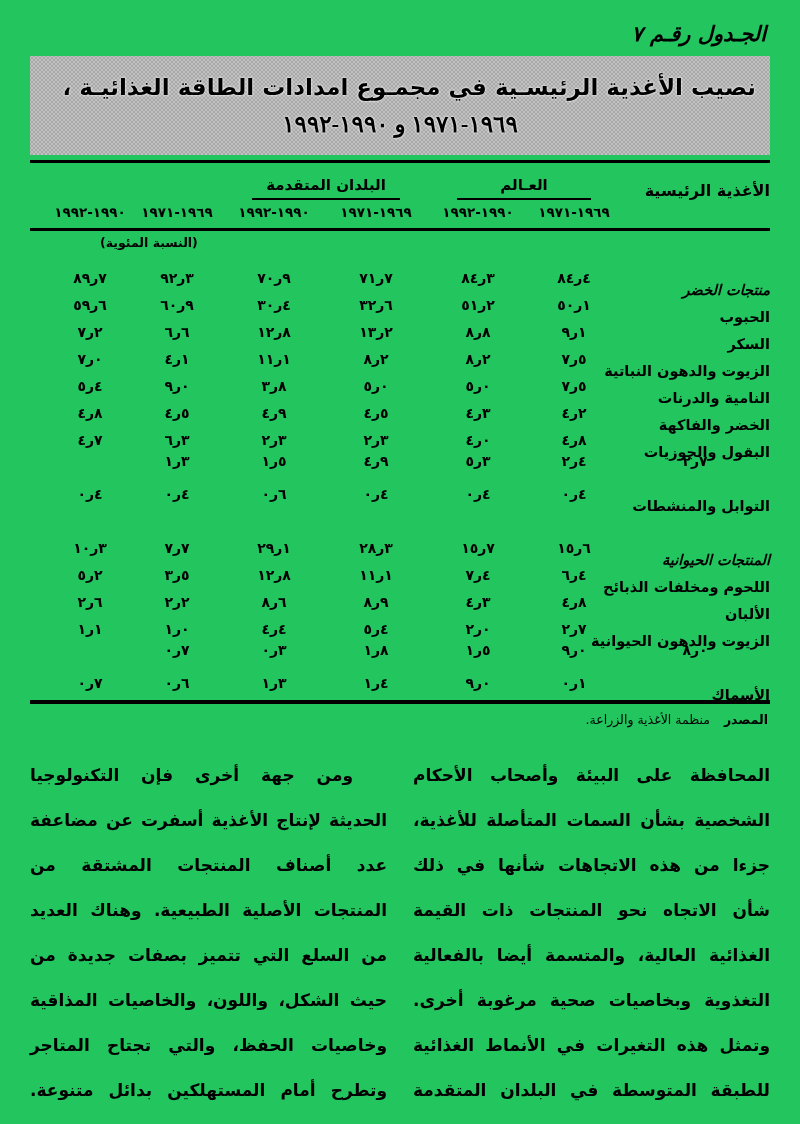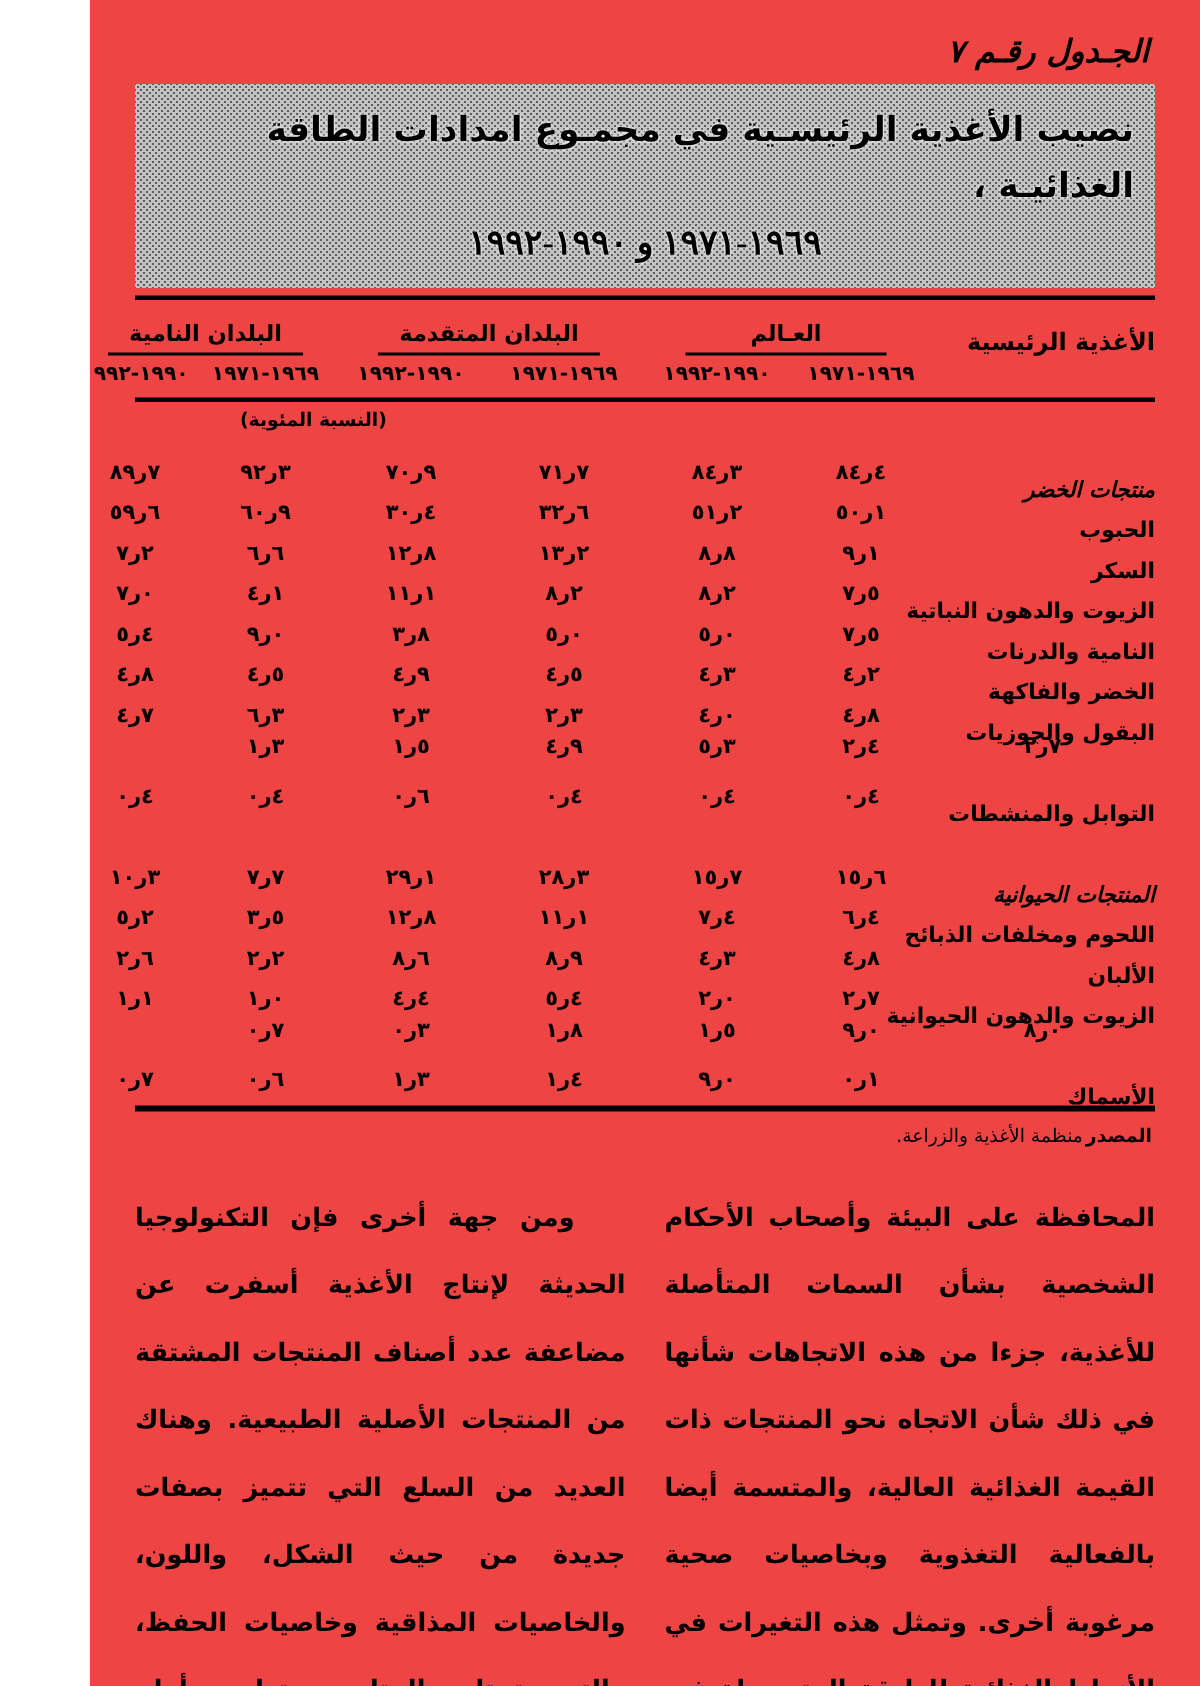--- a/index.html
+++ b/index.html
@@ -1,17 +1,17 @@
 <!DOCTYPE html>
 <html lang="ar" dir="rtl"><head>
 <meta charset="utf-8">
 <style>
   html,body{margin:0;padding:0;background:#fff;}
   body{font-family:"DejaVu Sans",sans-serif;color:#000;}
-  .page{position:relative;width:740px;height:1124px;background:#ef4444;overflow:hidden;
+  .page{position:relative;width:800px;height:1124px;background:#22c55e;overflow:hidden;
         box-sizing:border-box;padding:16px 30px 0 30px;direction:rtl;}
   .doc-title{font-size:21px;font-weight:bold;font-style:italic;text-align:right;
              padding:6px 4px 10px 0;letter-spacing:0;}
   .banner{background-color:#c2c2c2;
           background-image:radial-gradient(circle,#5a5a5a 22%,transparent 26%),
                            radial-gradient(circle,#5a5a5a 22%,transparent 26%);
           background-size:4px 4px;background-position:0 0,2px 2px;
           padding:13px 14px 12px 14px;}
   .banner-line1{font-size:23px;font-weight:bold;line-height:37px;
                 text-shadow:0 0 3px rgba(255,255,255,.95),0 0 1px rgba(255,255,255,.95);}
@@ -30,21 +30,21 @@
   .year-row{margin-top:4px;margin-bottom:8px;}
   .year{font-size:13.5px;font-weight:bold;justify-content:center;}
   .units{font-size:12.5px;font-weight:bold;text-align:left;margin:4px 0 8px 70px;}
   .drow{height:27px;}
   .sec-gap{margin-top:27px;}
   .lbl{font-size:14.5px;font-weight:bold;justify-content:flex-start;white-space:nowrap;margin-top:24px;}
   .lbl.em{font-style:italic;}
   .num{font-size:14px;font-weight:bold;justify-content:center;
        direction:ltr;unicode-bidi:bidi-override;}
   .source{font-size:12.5px;font-weight:bold;padding:8px 2px 0 0;}
-  .source .src-text{margin-right:2px;font-weight:normal;}
+  .source .src-text{margin-right:14px;font-weight:normal;}
   .columns{display:flex;gap:26px;margin-top:26px;}
   .textcol{flex:1;font-size:17px;font-weight:bold;line-height:45px;text-align:justify;
            text-justify:inter-word;}
   .textcol.indent-first{text-indent:34px;}
   [data-interactable]{cursor:default;}
 </style>
 </head>
 <body>
 
 <div class="page" data-interactable="false">
@@ -58,23 +58,20 @@
   <div class="rule-heavy" data-interactable="false"></div>
 
   <div class="trow hdr-row1" data-interactable="false">
     <div class="cell food-hdr" data-interactable="false">الأغذية الرئيسية</div>
     <div class="group" data-interactable="false">
       <div class="group-inner" data-interactable="false">العـالم</div>
     </div>
     <div class="group" data-interactable="false">
       <div class="group-inner" data-interactable="false">البلدان المتقدمة</div>
     </div>
-    <div class="group" data-interactable="false">
-      <div class="group-inner" data-interactable="false">البلدان النامية</div>
-    </div>
   </div>
 
   <div class="trow year-row" data-interactable="false">
     <div class="cell" data-interactable="false"></div>
     <div class="cell year" data-interactable="false">١٩٦٩-١٩٧١</div>
     <div class="cell year" data-interactable="false">١٩٩٠-١٩٩٢</div>
     <div class="cell year" data-interactable="false">١٩٦٩-١٩٧١</div>
     <div class="cell year" data-interactable="false">١٩٩٠-١٩٩٢</div>
     <div class="cell year" data-interactable="false">١٩٦٩-١٩٧١</div>
     <div class="cell year" data-interactable="false">١٩٩٠-١٩٩٢</div>

